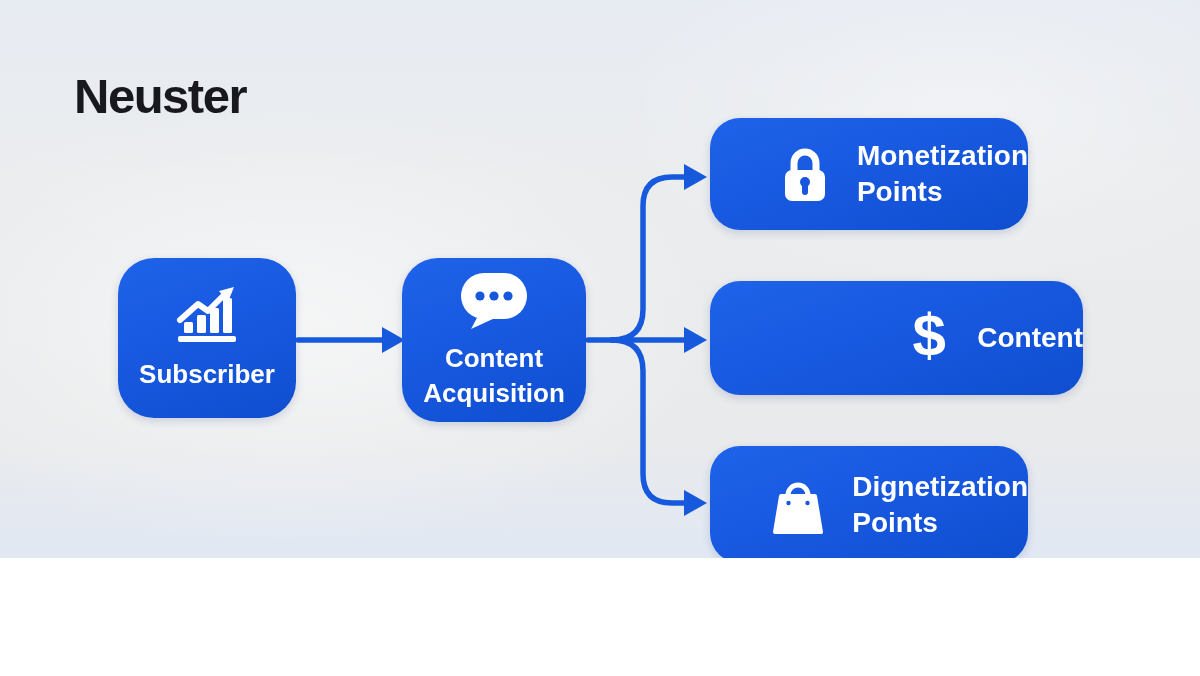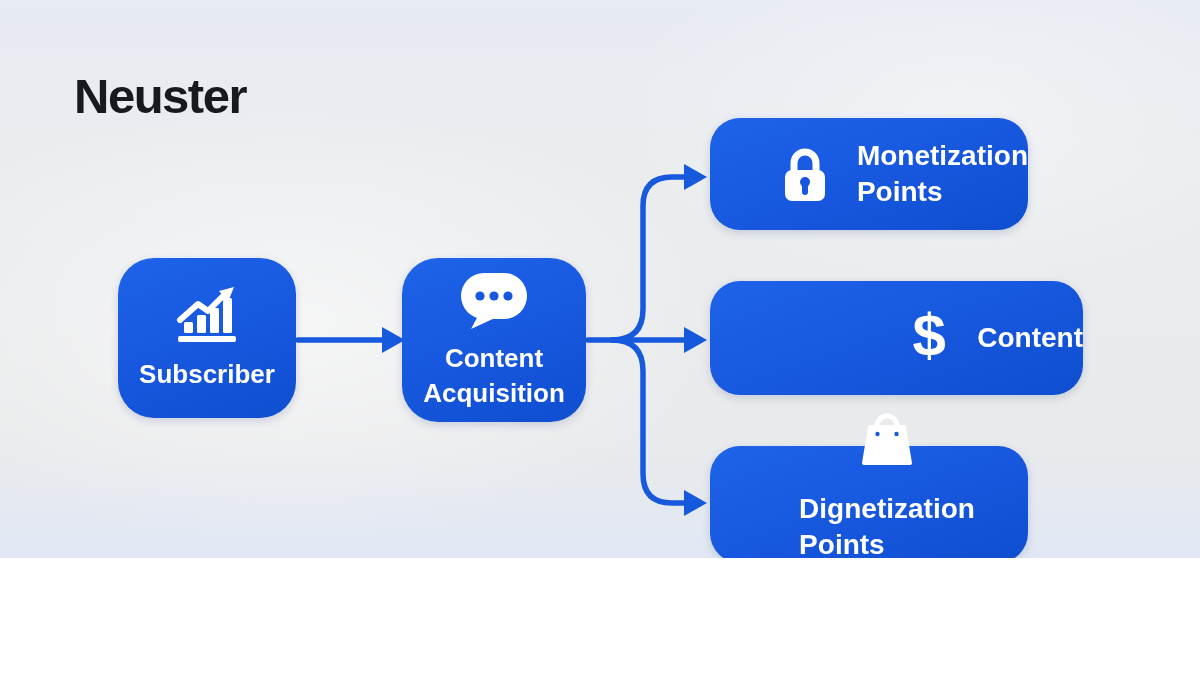--- a/index.html
+++ b/index.html
@@ -35,21 +35,21 @@
     gap:9px;border-radius:36px;text-align:center;
   }
   .node-horizontal{
     flex-direction:row;align-items:center;gap:26px;
     border-radius:30px;padding-left:36px;text-align:left;justify-content:flex-end;
   }
   .node-source{left:118px;top:258px;width:178px;height:160px;}
   .node-middle{left:402px;top:258px;width:184px;height:164px;}
   .node-t0{left:710px;top:118px;width:318px;height:112px;}
   .node-t1{left:710px;top:281px;width:373px;height:114px;}
-  .node-t2{left:710px;top:446px;width:318px;height:117px;flex-direction:column;}
+  .node-t2{left:710px;top:446px;width:318px;height:117px;}
   .node-vertical .label{font-size:26px;font-weight:bold;line-height:1.32;}
   .node-horizontal .label{font-size:28px;font-weight:bold;line-height:1.28;}
   .label span{display:block;}
   .icon{display:flex;align-items:center;justify-content:center;flex:0 0 auto;}
   .dollar{
     font-size:60px;font-weight:bold;color:var(--node-text);
     width:44px;display:inline-block;text-align:center;line-height:1;
     padding-bottom:4px;
   }
 </style>

